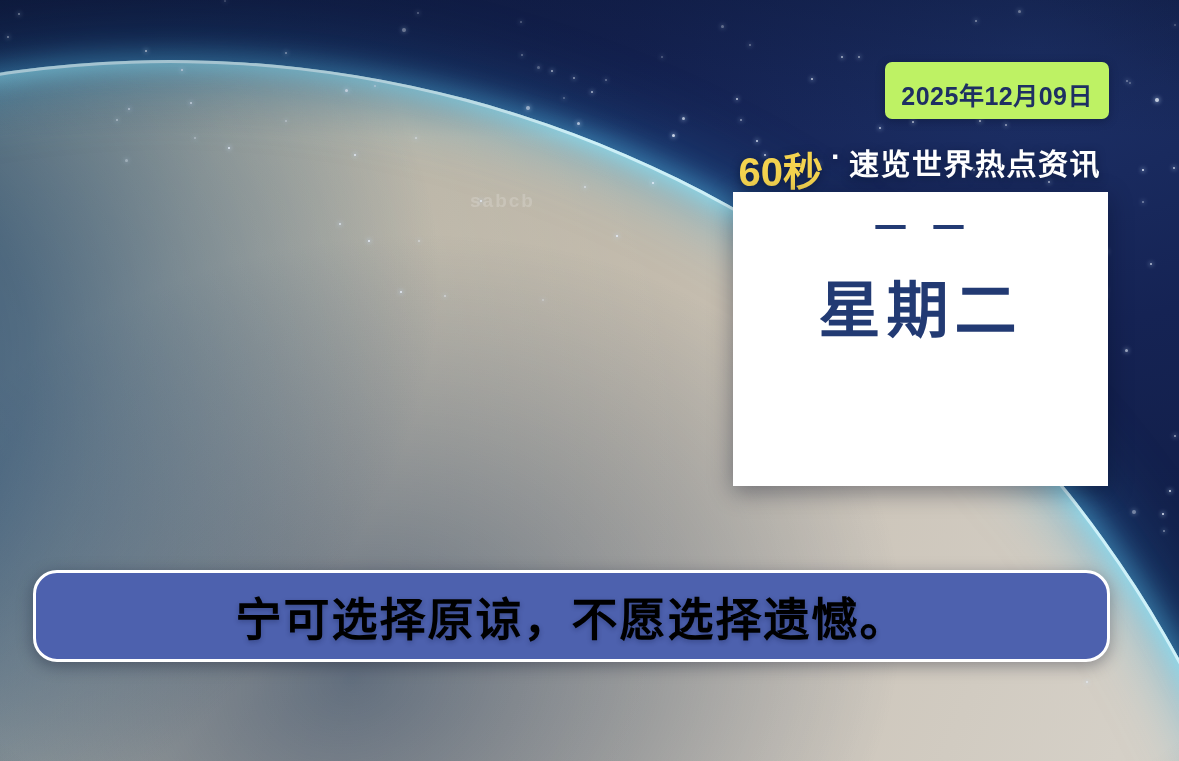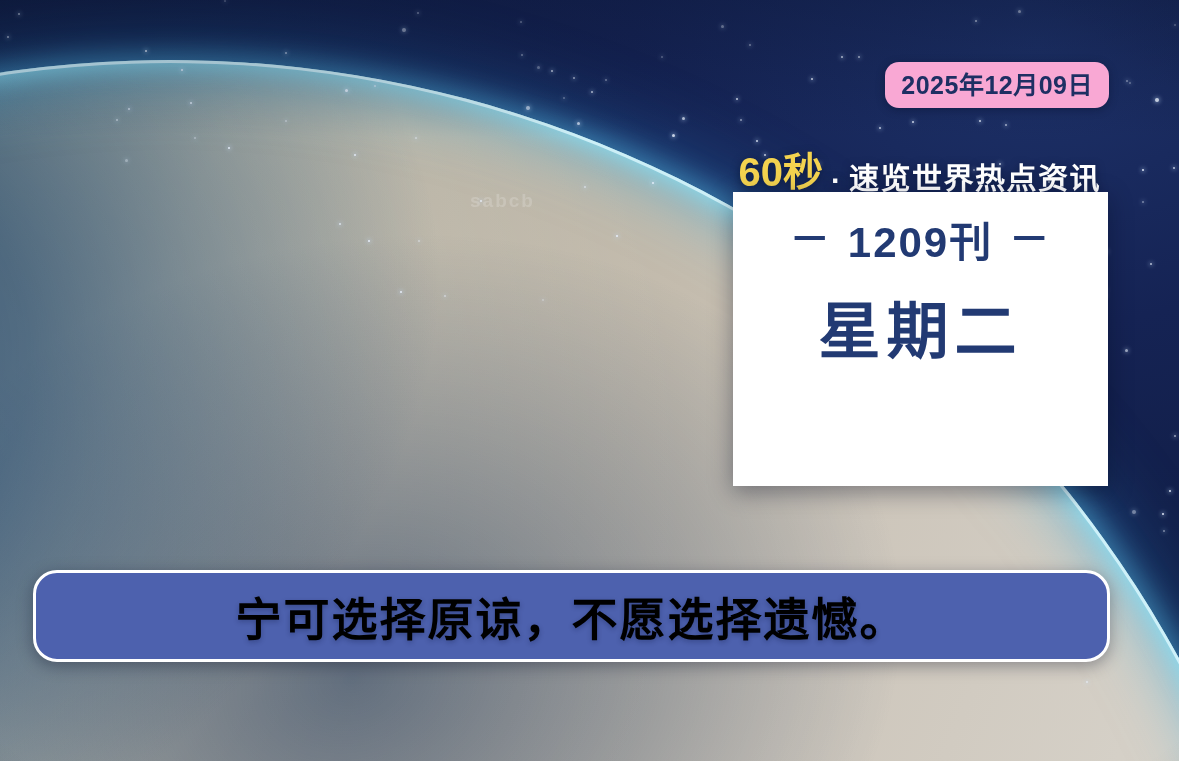--- a/index.html
+++ b/index.html
@@ -112,32 +112,32 @@
     display:block;
     font-size:168px;
     font-family:"DejaVu Sans","Liberation Sans",sans-serif;
   }
   .title-line.t1{color:#f7e464;text-shadow:0 4px 14px rgba(10,25,60,.45);}
   .title-line.t2{color:#f3f5f8;text-shadow:0 4px 14px rgba(10,25,60,.45);margin-top:16px;}
 
   
   .date-pill{
     position:absolute;right:70px;top:62px;
-    background:#f9a8d4;color:#1e2f63;
+    background:#bef264;color:#1e2f63;
     font-size:25px;font-weight:700;letter-spacing:.5px;
-    padding:3px 16px 7px;
-    border-radius:14px;
+    padding:14px 16px 7px;
+    border-radius:7px;
     white-space:nowrap;
     box-shadow:0 2px 8px rgba(5,12,35,.35);
   }
 
   
   .tagline{
     position:absolute;right:78px;top:140px;
-    display:flex;align-items:flex-end;gap:6px;
+    display:flex;align-items:flex-start;gap:6px;
     white-space:nowrap;
     text-shadow:0 2px 8px rgba(6,14,40,.55);
   }
   .tag-60{
     color:#f4d34f;font-weight:700;font-size:40px;letter-spacing:0px;
   }
   .tag-dot{color:#ffffff;font-weight:700;font-size:30px;padding:0 2px;}
   .tag-rest{color:#ffffff;font-weight:700;font-size:30px;letter-spacing:1.5px;}
 
   
@@ -320,21 +320,20 @@
 
   <div class="tagline">
     <span class="tag-60">60秒</span>
     <span class="tag-dot">·</span>
     <span class="tag-rest">速览世界热点资讯</span>
   </div>
 
   <div class="info-card">
     <div class="issue">
       <span class="dash">－</span>
-      <span>1209刊</span>
       <span class="dash">－</span>
     </div>
     <div class="weekday">星期二</div>
   </div>
 
   <div class="quote-bar">
     <span class="quote-text">宁可选择原谅，不愿选择遗憾。</span>
   </div>
 
 </div>

